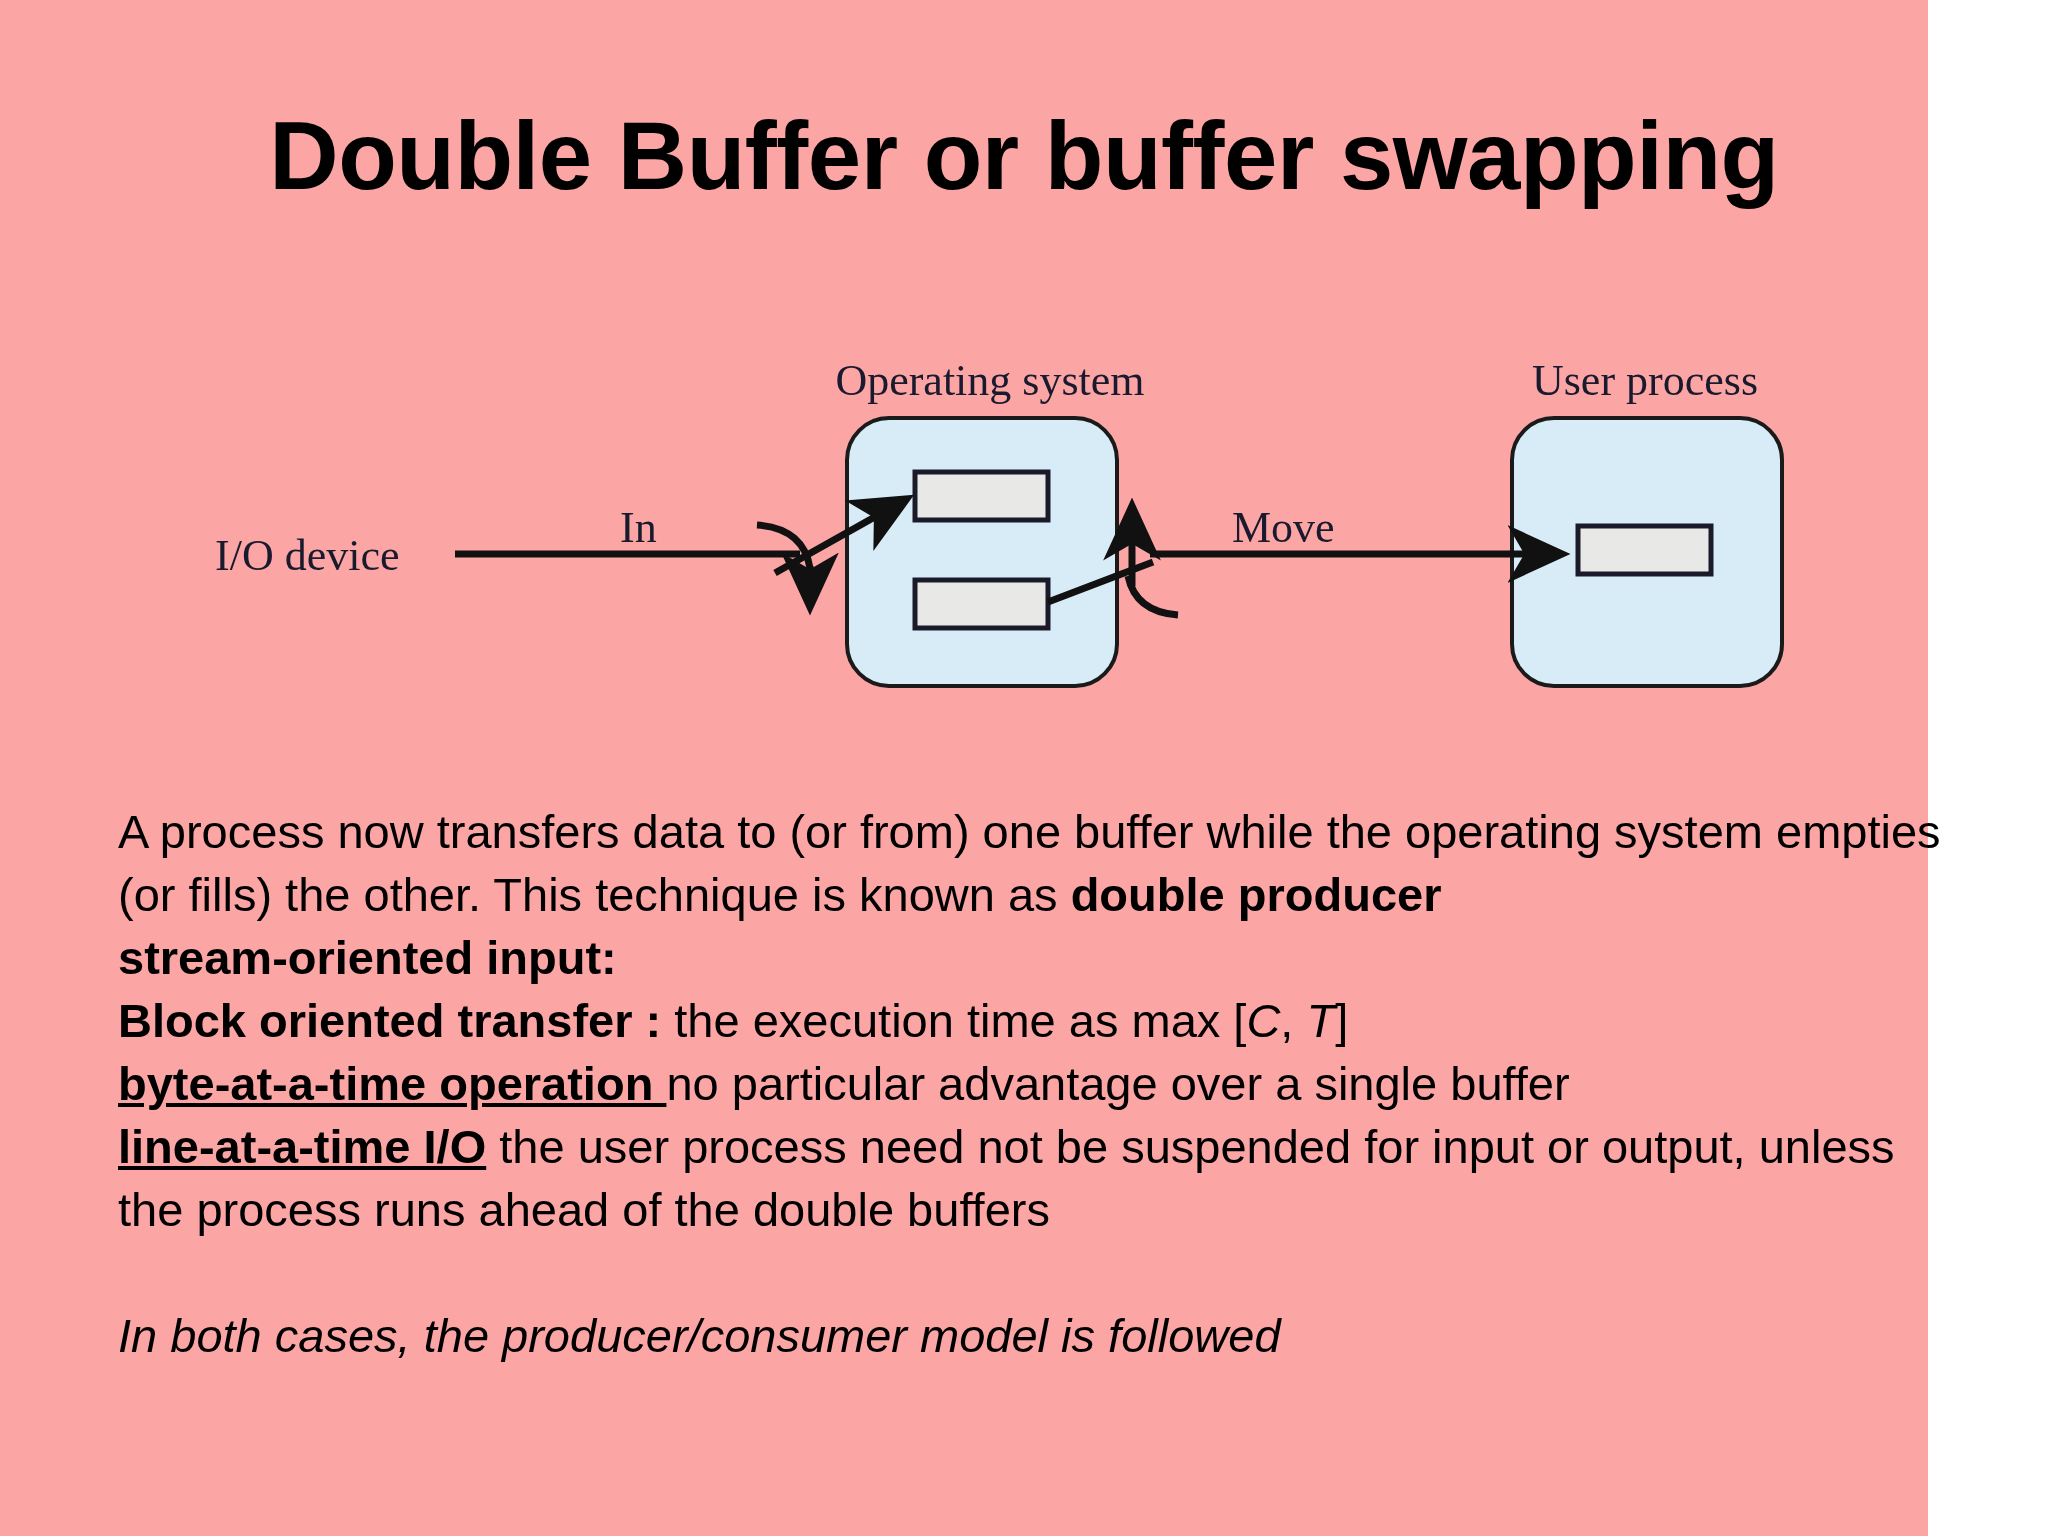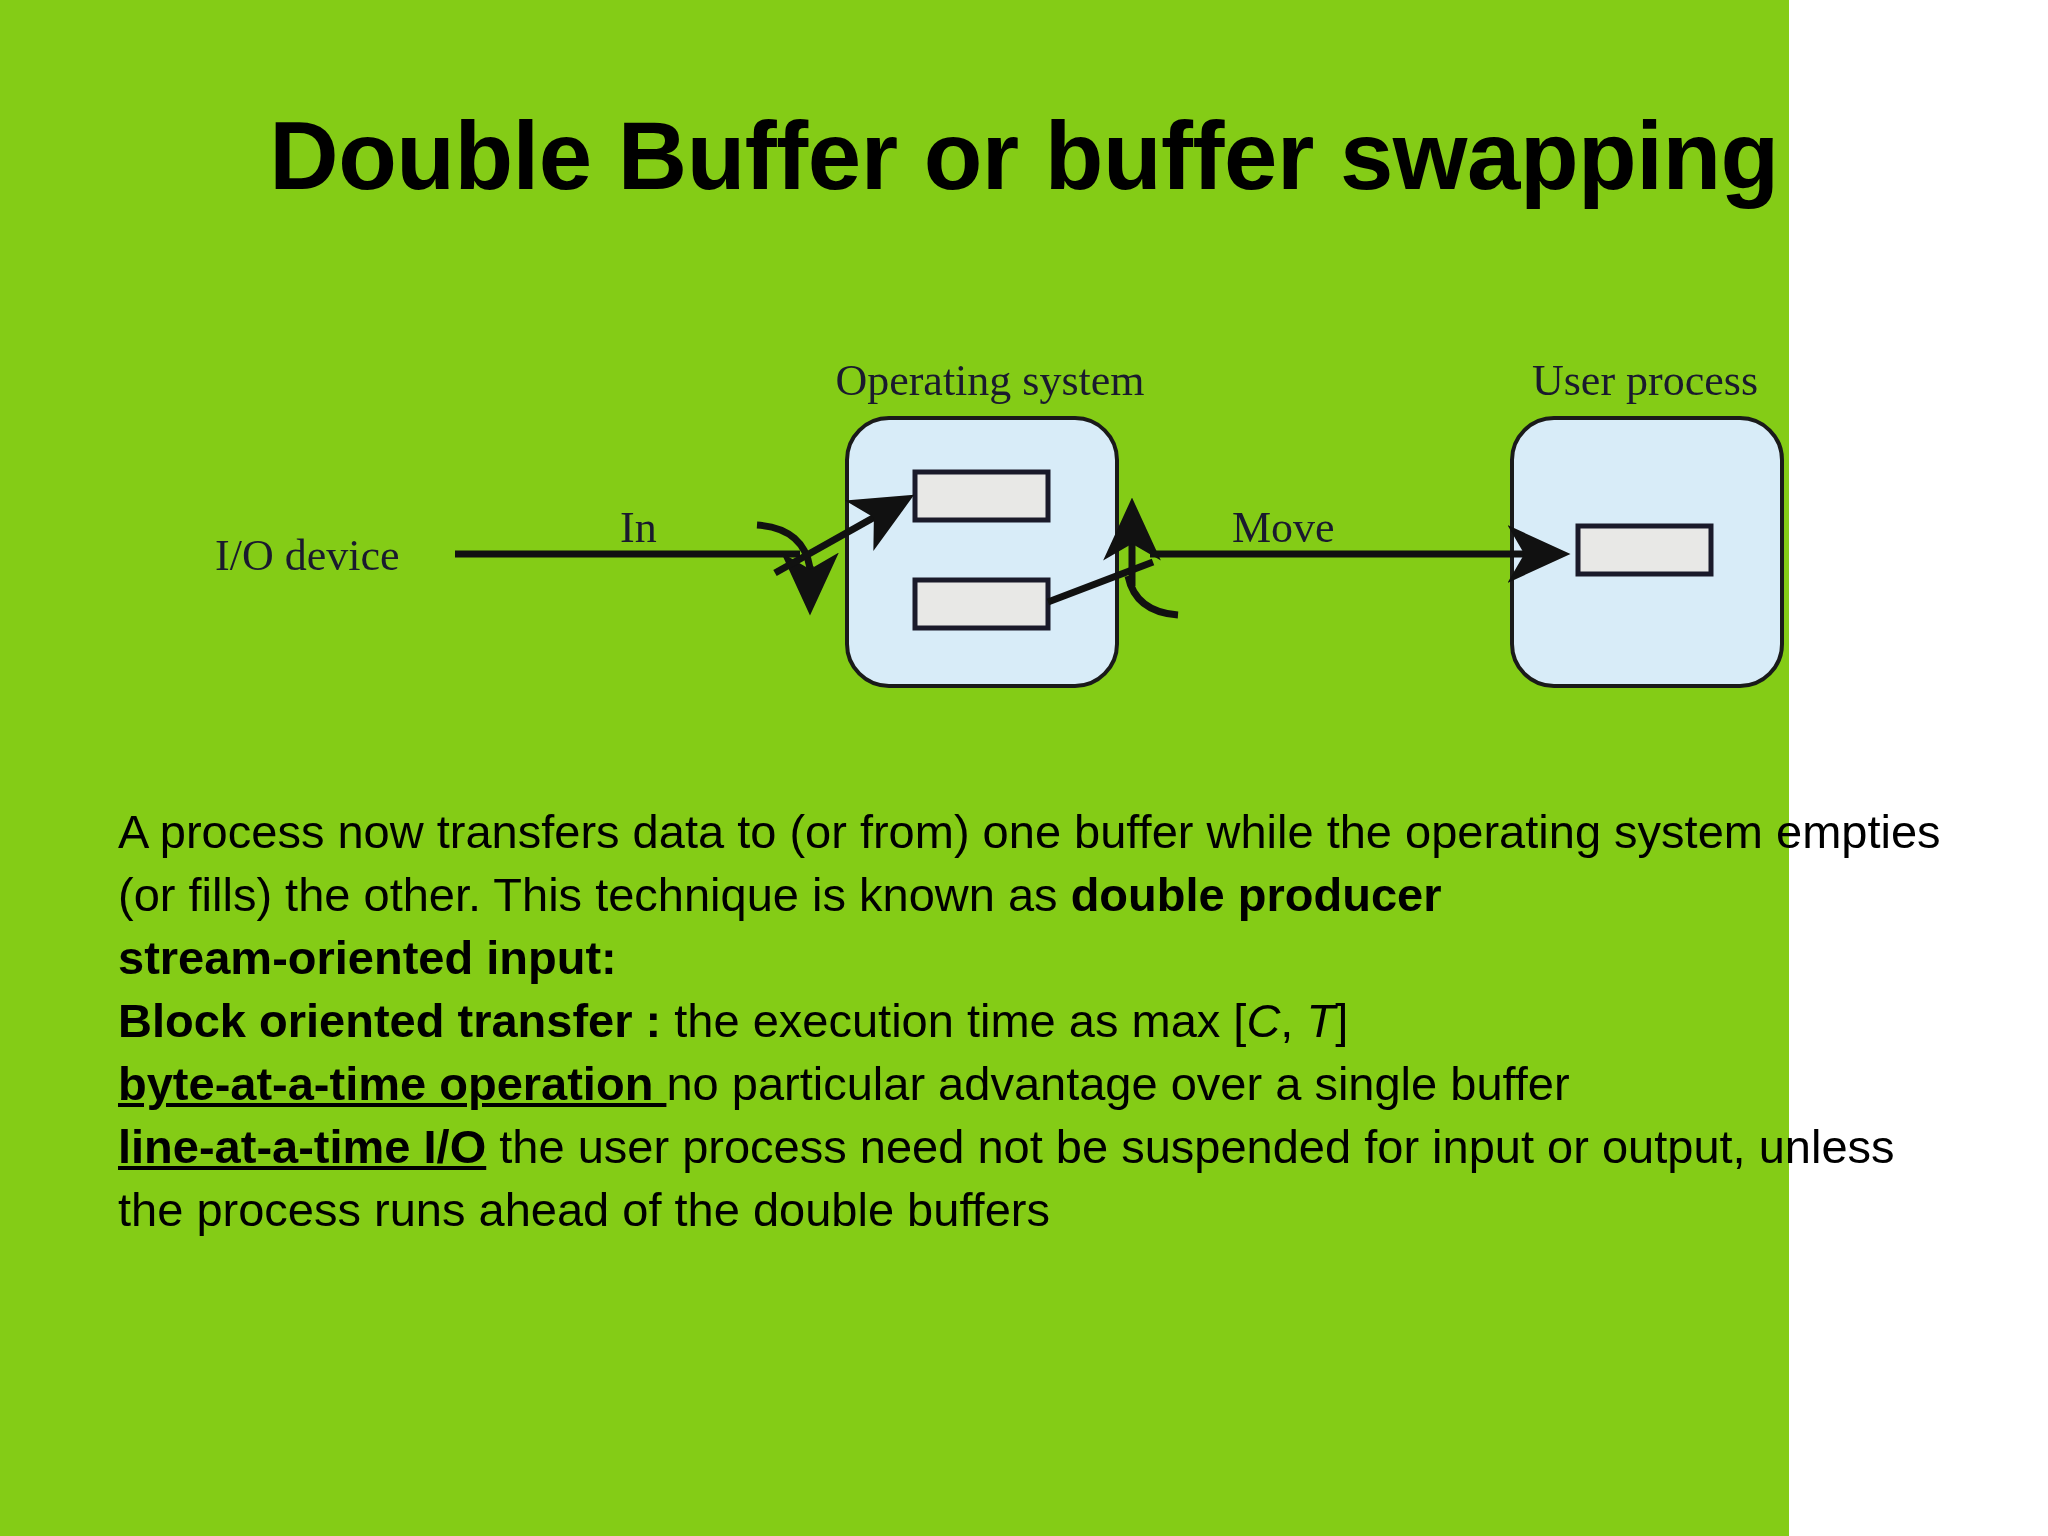--- a/index.html
+++ b/index.html
@@ -11,23 +11,23 @@
   body {
     width: 2048px;
     height: 1536px;
     overflow: hidden;
     font-family: "Liberation Sans", sans-serif;
     color: #000000;
     position: relative;
   }
   .slide {
     position: relative;
-    width: 1789px;
+    width: 1928px;
     height: 1536px;
-    background: #84cc16;
+    background: #fca5a5;
   }
 
   
   .slide-title {
     position: absolute;
     left: 0;
     top: 108px;
     width: 2048px;
     text-align: center;
     font-family: "Liberation Sans", sans-serif;
@@ -138,16 +138,17 @@
     <p><span class="b">stream-oriented input:</span></p>
 
     <p><span class="b">Block oriented transfer : </span><span>the execution time as max [</span><span class="i">C</span><span>, </span><span class="i">T</span><span>]</span></p>
 
     <p><span class="bu">byte-at-a-time operation </span><span>no particular advantage over a single buffer</span></p>
 
     <p><span class="bu">line-at-a-time I/O</span><span>  the user process need not be suspended for input or output, unless the process runs ahead of the double buffers</span></p>
 
     <div class="spacer"></div>
 
+    <p class="final-line">In both cases, the producer/consumer model is followed</p>
 
   </div>
 
 </div>
 
 </body></html>

